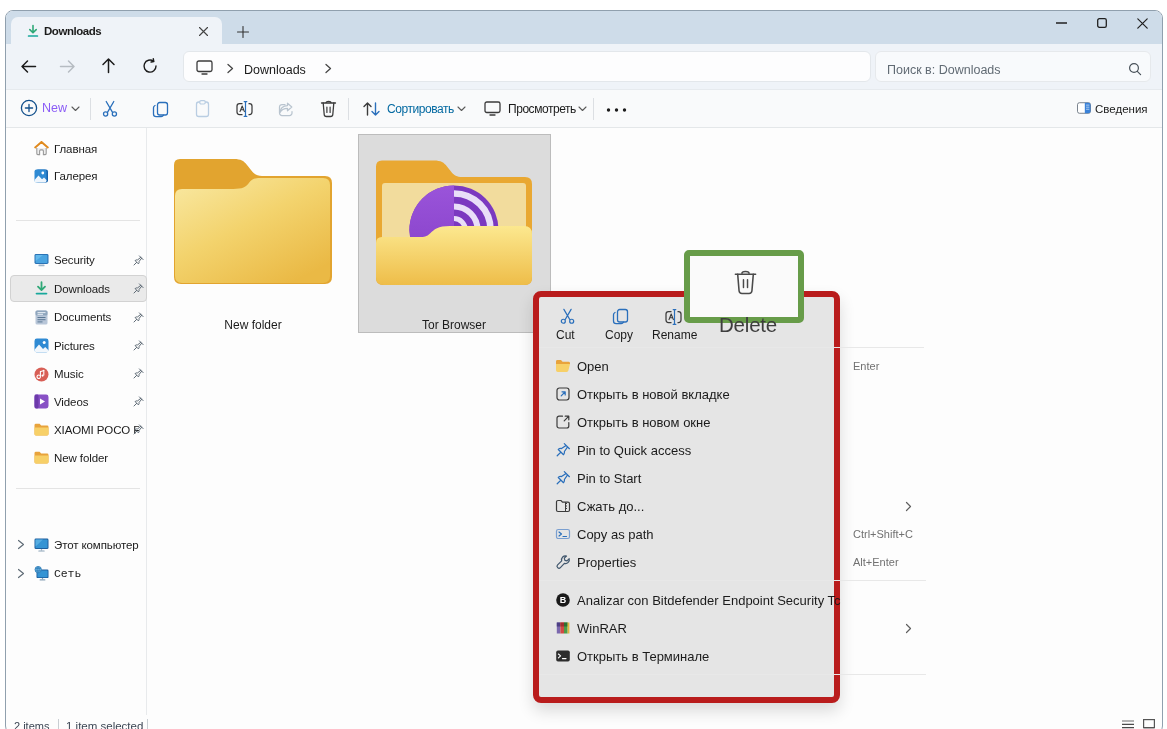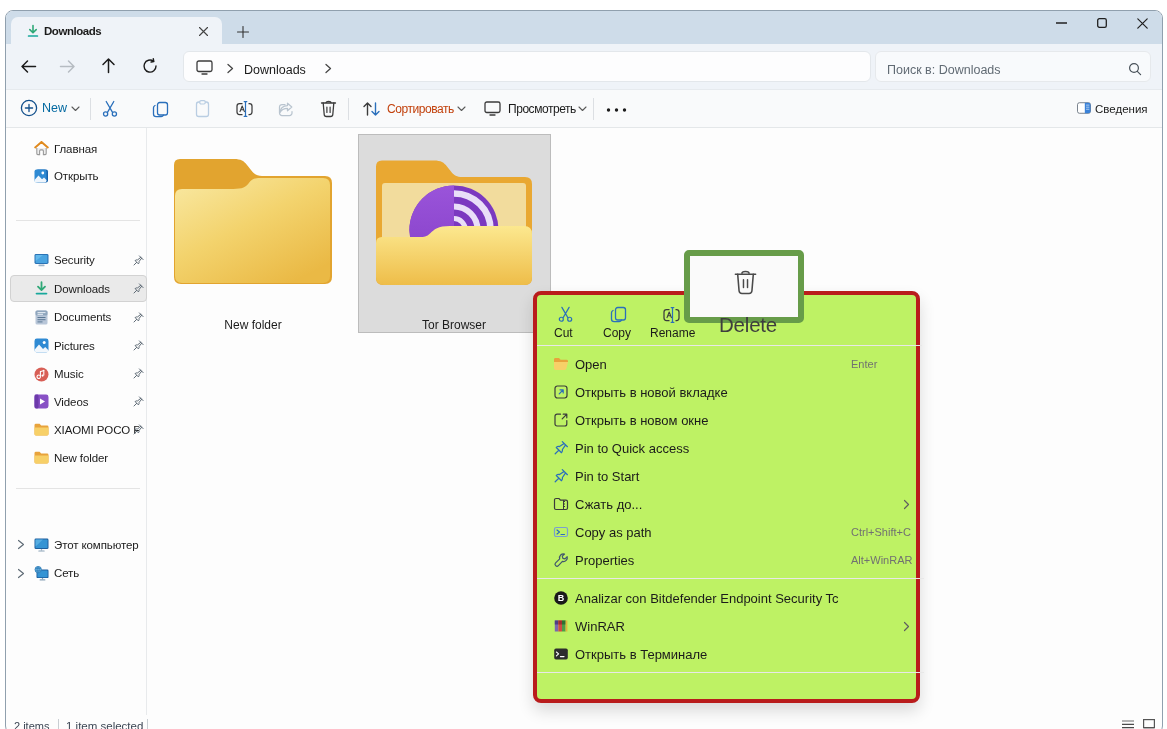--- a/index.html
+++ b/index.html
@@ -12,21 +12,21 @@
 #tab { left:5px; top:6px; width:211px; height:27px; background:#eff3f8; border-radius:7px 7px 0 0; }
 #navrow { left:0; top:33px; width:1158px; height:45px; background:#eff3f8; }
 #addrbar { left:177px; top:40px; width:688px; height:31px; background:#fdfdfe; border:1px solid #e3e7eb; border-radius:6px; }
 #searchbar { left:869px; top:40px; width:276px; height:31px; background:#f8fafc; border:1px solid #e6e9ec; border-radius:6px; }
 #toolbar { left:0; top:78px; width:1158px; height:39px; background:#f9fafb; border-top:1px solid #e6eaee; border-bottom:1px solid #e4e7e9; }
 #sidebar-divider { left:140px; top:117px; width:1px; height:587px; background:#e8eaec; }
 .navtext { font-size:12px; color:#1b1b1b; }
 .sideitem { position:absolute; font-size:11.5px; color:#1b1b1b; letter-spacing:-0.1px; }
 #statusbar { left:0; top:700px; width:1158px; height:24px; }
 .tile-label { position:absolute; font-size:12px; color:#1b1b1b; text-align:center; }
-#ctxmenu { left:533px; top:284px; width:387px; height:412px; background:#bef264; border:4px solid #b91c1c; border-radius:8px; box-shadow:0 8px 16px rgba(0,0,0,0.14); }
+#ctxmenu { left:533px; top:284px; width:307px; height:412px; background:#e5e5e5; border:6px solid #b91c1c; border-radius:8px; box-shadow:0 8px 16px rgba(0,0,0,0.14); }
 .mi { position:absolute; left:0; width:387px; height:28px; }
 .mi .ic { position:absolute; left:16px; top:6px; width:16px; height:16px; }
 .mi .lbl { position:absolute; left:38px; top:7px; font-size:13px; color:#1b1b1b; white-space:nowrap; }
 .mi .acc { position:absolute; left:314px; top:8px; font-size:11px; color:#717171; }
 .mi .chev { position:absolute; right:14px; top:7px; font-size:12px; color:#5f5f5f; }
 .msep { position:absolute; left:0; width:387px; height:1px; background:#e8e8e8; }
 #greenbox { left:684px; top:243px; width:120px; height:73px; border:6px solid #679c49; border-radius:5px; background:#fafafa; }
 </style>
 </head>
 <body>
@@ -88,21 +88,21 @@
   <svg class="abs" style="left:1122px;top:51px" width="14" height="14" viewBox="0 0 14 14">
     <circle cx="6" cy="6" r="4.4" fill="none" stroke="#49525a" stroke-width="1.2"></circle>
     <path d="M9.3 9.3 L12.6 12.6" stroke="#49525a" stroke-width="1.2" stroke-linecap="round"></path>
   </svg>
   <div id="toolbar" class="abs"></div>
 
   <svg class="abs" style="left:14px;top:88px" width="18" height="18" viewBox="0 0 18 18">
     <circle cx="9" cy="9" r="7.6" fill="none" stroke="#12508c" stroke-width="1.3"></circle>
     <path d="M9 5.4 V12.6 M5.4 9 H12.6" stroke="#12508c" stroke-width="1.3" stroke-linecap="round"></path>
   </svg>
-  <div class="abs" style="left:36px;top:90px;font-size:12.5px;color:#0369a1;">New</div>
+  <div class="abs" style="left:36px;top:90px;font-size:12.5px;color:#8b5cf6;">New</div>
   <svg class="abs" style="left:65px;top:95px" width="9" height="6" viewBox="0 0 9 6">
         <path d="M1 1 L4.5 4.5 L8 1" fill="none" stroke="#5a5a5a" stroke-width="1.1" stroke-linecap="round" stroke-linejoin="round"></path>
       </svg>
   <div class="abs" style="left:84px;top:87px;width:1px;height:22px;background:#dcdfe3;"></div>
 
   <svg class="abs" style="left:94px;top:88px" width="20" height="20" viewBox="0 0 20 20">
     <path d="M6.2 2.5 L12.4 13.2 M13.8 2.5 L7.6 13.2" stroke="#2a6fbb" stroke-width="1.3" stroke-linecap="round"></path>
     <circle cx="5.6" cy="15" r="2.1" fill="none" stroke="#2a6fbb" stroke-width="1.3"></circle>
     <circle cx="14.4" cy="15" r="2.1" fill="none" stroke="#2a6fbb" stroke-width="1.3"></circle>
   </svg>
@@ -134,21 +134,21 @@
     <path d="M6 4 C6 1.8 11 1.8 11 4" fill="none" stroke="#3b3b3b" stroke-width="1.3"></path>
     <path d="M3.2 4 L4.2 15.5 A2.2 2.2 0 0 0 6.4 17.5 H10.6 A2.2 2.2 0 0 0 12.8 15.5 L13.8 4" fill="none" stroke="#3b3b3b" stroke-width="1.3" stroke-linecap="round"></path>
     <path d="M6.9 8 V13.5 M10.1 8 V13.5" stroke="#3b3b3b" stroke-width="1.2" stroke-linecap="round"></path>
   </svg>
   <div class="abs" style="left:342px;top:87px;width:1px;height:22px;background:#dcdfe3;"></div>
 
   <svg class="abs" style="left:356px;top:89px" width="19" height="18" viewBox="0 0 19 18">
     <path d="M5.5 15 V3 M2 6.5 L5.5 3 L9 6.5" fill="none" stroke="#3b3b3b" stroke-width="1.4" stroke-linecap="round" stroke-linejoin="round"></path>
     <path d="M13.5 3 V15 M10 11.5 L13.5 15 L17 11.5" fill="none" stroke="#2a6fbb" stroke-width="1.4" stroke-linecap="round" stroke-linejoin="round"></path>
   </svg>
-  <div class="abs" style="left:381px;top:90.5px;font-size:12px;color:#c2410c;letter-spacing:-0.45px;">Сортировать</div>
+  <div class="abs" style="left:381px;top:90.5px;font-size:12px;color:#0369a1;letter-spacing:-0.45px;">Сортировать</div>
   <svg class="abs" style="left:451px;top:95px" width="9" height="6" viewBox="0 0 9 6">
         <path d="M1 1 L4.5 4.5 L8 1" fill="none" stroke="#5a5a5a" stroke-width="1.1" stroke-linecap="round" stroke-linejoin="round"></path>
       </svg>
 
   <svg class="abs" style="left:478px;top:90px" width="17" height="15" viewBox="0 0 17 15">
     <rect x="1" y="1" width="15" height="10.5" rx="1.8" fill="none" stroke="#3b3b3b" stroke-width="1.3"></rect>
     <path d="M6 14 H11" stroke="#3b3b3b" stroke-width="1.3" stroke-linecap="round"></path>
   </svg>
   <div class="abs" style="left:502px;top:90.5px;font-size:12px;color:#1b1b1b;letter-spacing:-0.45px;">Просмотреть</div>
   <svg class="abs" style="left:572px;top:95px" width="9" height="6" viewBox="0 0 9 6">
@@ -175,21 +175,21 @@
      <path d="M2.8 7 V12.6 A1 1 0 0 0 3.8 13.6 H5.6 V9.9 A1 1 0 0 1 6.6 8.9 H8.4 A1 1 0 0 1 9.4 9.9 V13.6 H11.2 A1 1 0 0 0 12.2 12.6 V7" fill="#eee" stroke="#9a9a9a" stroke-width="1.1"></path>
    </svg>
    <div class="sideitem" style="left:48px;top:14.5px;">Главная</div>
 
    <svg class="abs" style="left:28px;top:41px" width="15" height="15" viewBox="0 0 15 15">
      <rect x="2" y="0.5" width="12" height="13" rx="2" fill="#1863ad"></rect>
      <rect x="0.5" y="0.5" width="12" height="13" rx="2" fill="#2f8ad3"></rect>
      <circle cx="8.8" cy="4" r="1.4" fill="#fff"></circle>
      <path d="M0.5 11 L4.5 6.5 L8 10.2 L10 8.4 L12.5 11 V11.5 A2 2 0 0 1 10.5 13.5 H2.5 A2 2 0 0 1 0.5 11.5 Z" fill="#eef5fc"></path>
    </svg>
-   <div class="sideitem" style="left:48px;top:42px;">Открыть</div>
+   <div class="sideitem" style="left:48px;top:42px;">Галерея</div>
    <div class="abs" style="left:10px;top:92px;width:124px;height:1px;background:#e4e4e4;"></div>
 
    <svg class="abs" style="left:28px;top:125px" width="15" height="14" viewBox="0 0 15 14">
      <rect x="0.5" y="1" width="14" height="10" rx="1.4" fill="#2a72b4"></rect>
      <rect x="1.6" y="2.1" width="11.8" height="7.8" rx="0.6" fill="#4aa4e0"></rect>
      <path d="M1.6 2.1 H9 L1.6 8 Z" fill="#6ec0ef" opacity="0.7"></path>
      <rect x="4.5" y="11.6" width="6" height="1.6" rx="0.5" fill="#9db4c8"></rect>
    </svg>
    <div class="sideitem" style="left:48px;top:126px;">Security</div>
 
@@ -259,21 +259,21 @@
           <path d="M1.5 1.5 L6.5 5.5 L1.5 9.5" fill="none" stroke="#5f6b76" stroke-width="1.2" stroke-linecap="round" stroke-linejoin="round"></path>
         </svg>
    <svg class="abs" style="left:28px;top:437.5px" width="15" height="15" viewBox="0 0 15 15">
      <rect x="2.5" y="3.5" width="12" height="8.6" rx="1.2" fill="#1e5f9e"></rect>
      <rect x="3.4" y="4.4" width="10.2" height="6.8" rx="0.6" fill="#3594d4"></rect>
      <circle cx="4.2" cy="3.6" r="3.2" fill="#6ab1dd" stroke="#2e7cb8" stroke-width="0.8"></circle>
      <path d="M1.4 2.4 H7 M1.4 4.8 H7 M4.2 0.6 C2.8 2.4 2.8 4.8 4.2 6.6 M4.2 0.6 C5.6 2.4 5.6 4.8 4.2 6.6" fill="none" stroke="#2e7cb8" stroke-width="0.7"></path>
      <path d="M8.5 12.1 V13.4" stroke="#8ba3b8" stroke-width="1.2"></path>
      <rect x="5.6" y="13.2" width="5.8" height="1.2" rx="0.5" fill="#8ba3b8"></rect>
    </svg>
-   <div class="sideitem" style="left:48px;top:439px;">Сеть</div>
+   <div class="sideitem" style="left:48px;top:439px;font-family:Liberation Mono, monospace;">Сеть</div>
    <svg class="abs" style="left:127px;top:127px" width="11" height="11" viewBox="0 0 11 11">
           <path d="M6.4 0.9 L10.1 4.6 M8.7 3.2 L6.1 6.4 C6.3 7.3 6.1 8.2 5.4 8.9 L2.1 5.6 C2.8 4.9 3.7 4.7 4.6 4.9 L7.8 2.3 M3.7 7.3 L1 10" fill="none" stroke="#5f6b76" stroke-width="1" stroke-linecap="round" stroke-linejoin="round"></path>
         </svg>
    <svg class="abs" style="left:127px;top:155px" width="11" height="11" viewBox="0 0 11 11">
           <path d="M6.4 0.9 L10.1 4.6 M8.7 3.2 L6.1 6.4 C6.3 7.3 6.1 8.2 5.4 8.9 L2.1 5.6 C2.8 4.9 3.7 4.7 4.6 4.9 L7.8 2.3 M3.7 7.3 L1 10" fill="none" stroke="#5f6b76" stroke-width="1" stroke-linecap="round" stroke-linejoin="round"></path>
         </svg>
    <svg class="abs" style="left:127px;top:183.5px" width="11" height="11" viewBox="0 0 11 11">
           <path d="M6.4 0.9 L10.1 4.6 M8.7 3.2 L6.1 6.4 C6.3 7.3 6.1 8.2 5.4 8.9 L2.1 5.6 C2.8 4.9 3.7 4.7 4.6 4.9 L7.8 2.3 M3.7 7.3 L1 10" fill="none" stroke="#5f6b76" stroke-width="1" stroke-linecap="round" stroke-linejoin="round"></path>
         </svg>
    <svg class="abs" style="left:127px;top:211.5px" width="11" height="11" viewBox="0 0 11 11">
@@ -416,21 +416,21 @@
     <div class="lbl">Сжать до...</div>
     <svg class="chev" style="top:9px" width="7" height="11" viewBox="0 0 7 11">
           <path d="M1.5 1.5 L5.5 5.5 L1.5 9.5" fill="none" stroke="#5f5f5f" stroke-width="1.2" stroke-linecap="round" stroke-linejoin="round"></path>
         </svg>
   </div>
   <div class="mi" style="top:251px;">
     <svg class="ic" viewBox="0 0 16 16">
           <path d="M14.2 4.6 A3.9 3.9 0 0 1 9.4 9.4 L5.4 13.6 A1.9 1.9 0 0 1 2.6 10.9 L6.7 6.8 A3.9 3.9 0 0 1 11.5 2 L9.3 4.2 L9.9 6.3 L12 6.9 Z" fill="none" stroke="#41576d" stroke-width="1.2" stroke-linejoin="round"></path>
         </svg>
     <div class="lbl">Properties</div>
-        <div class="acc">Alt+WinRAR</div>
+        <div class="acc">Alt+Enter</div>
   </div>
   <div class="msep" style="top:283px;"></div>
   <div class="mi" style="top:289px;">
     <svg class="ic" viewBox="0 0 16 16">
           <circle cx="8" cy="8" r="6.8" fill="#1a1a1a"></circle>
           <text x="8" y="11.2" text-anchor="middle" font-family="Liberation Sans" font-size="9" font-weight="bold" fill="#fff">B</text>
         </svg>
     <div class="lbl">Analizar con Bitdefender Endpoint Security Tc</div>
   </div>
   <div class="mi" style="top:345px;">

